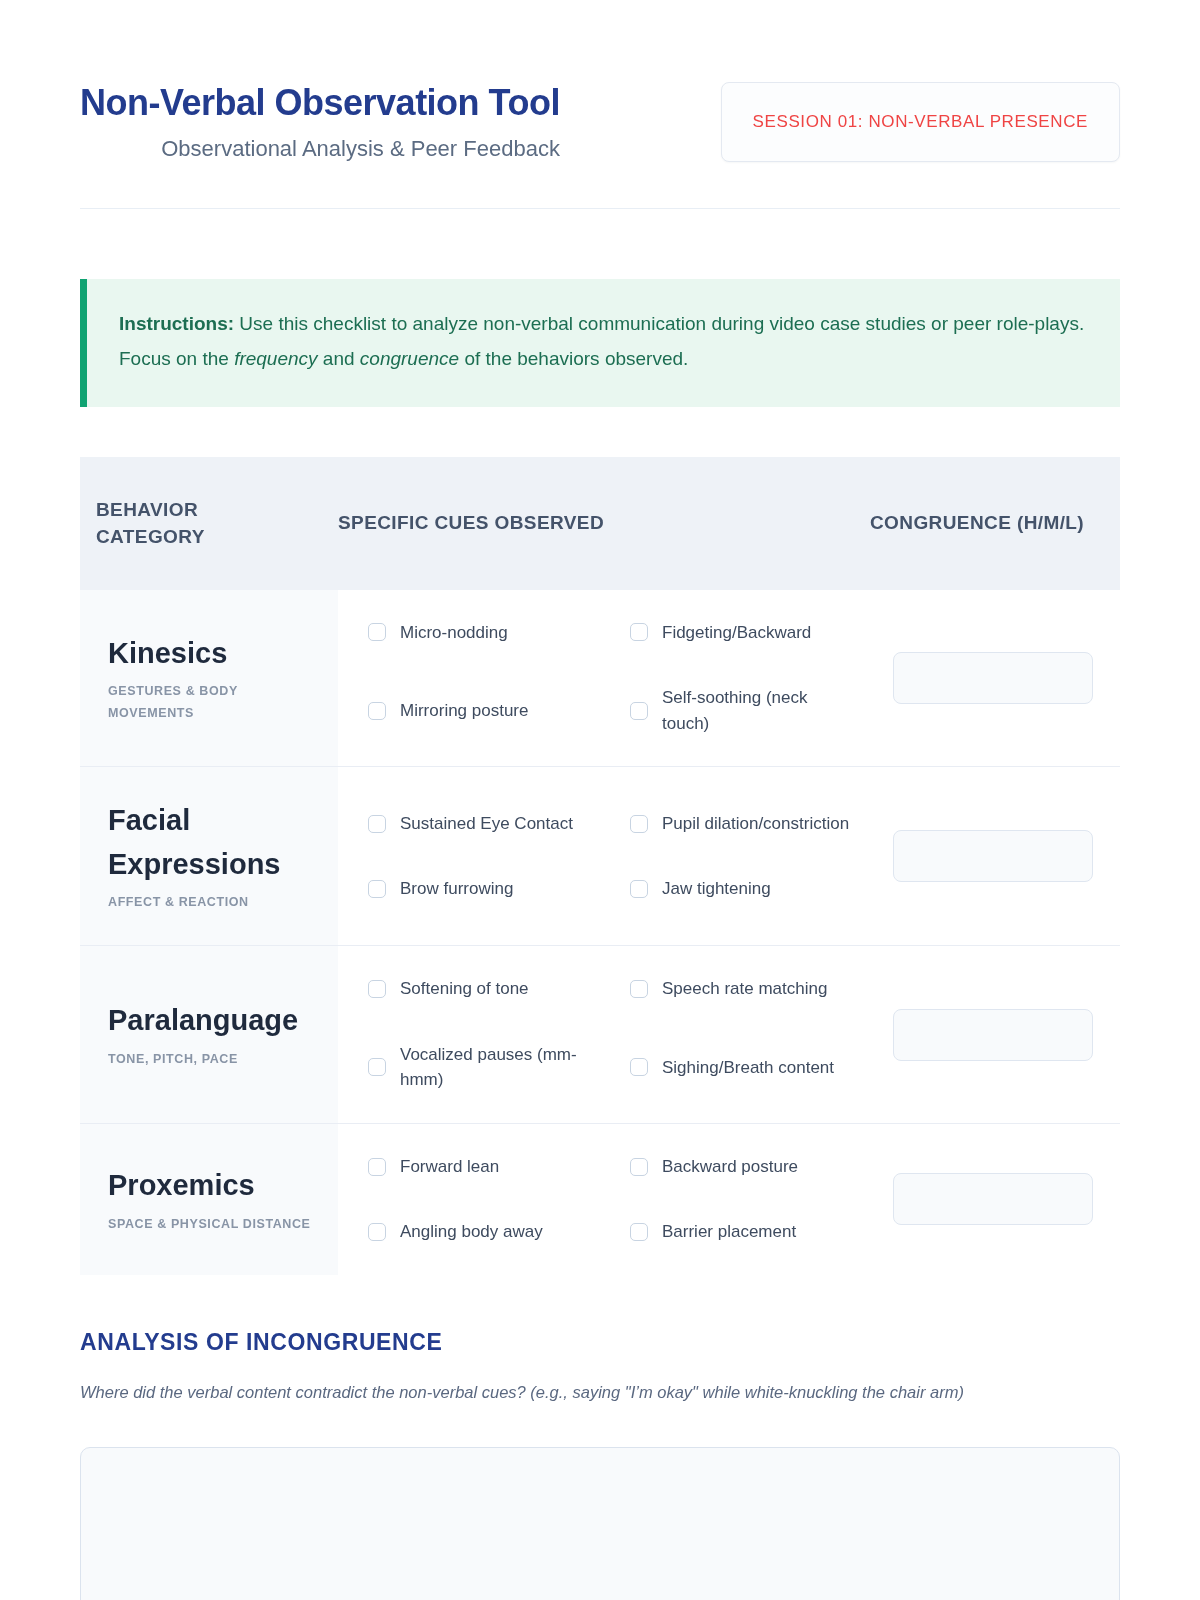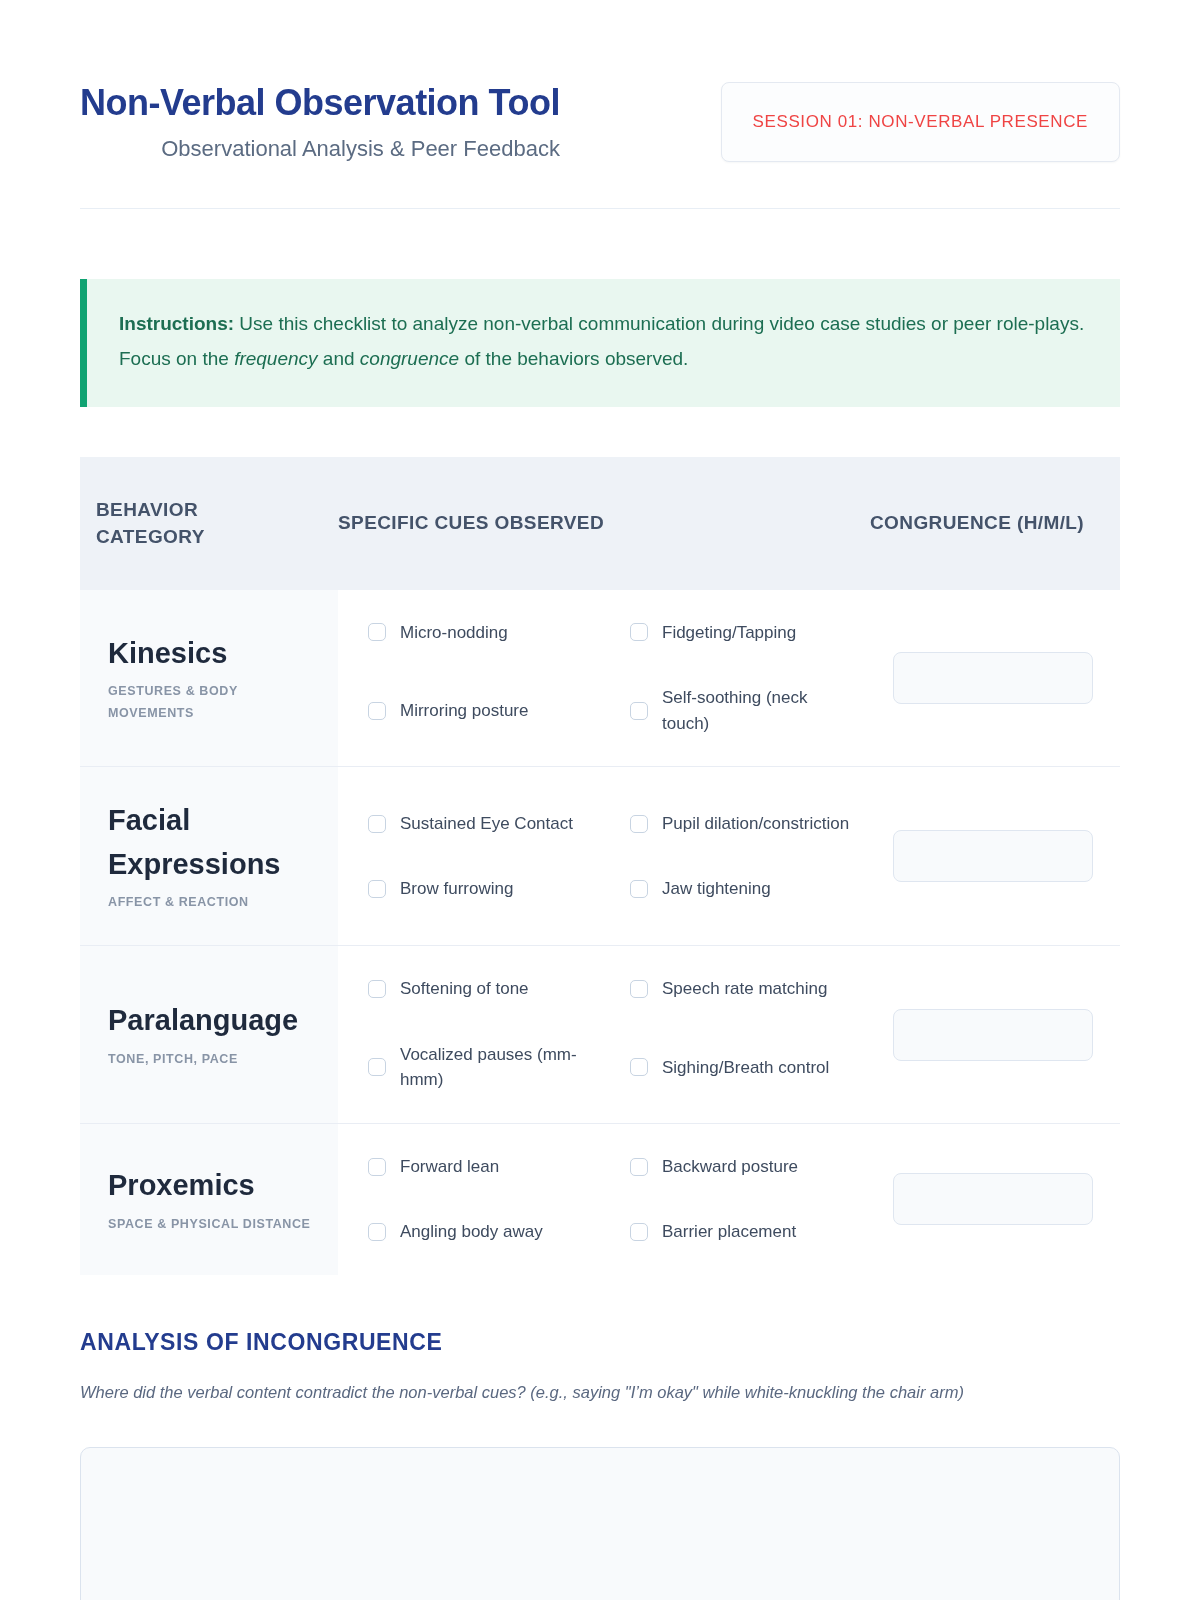--- a/index.html
+++ b/index.html
@@ -126,21 +126,21 @@
             <div class="cat-title">Kinesics</div>
             <div class="cat-sub">GESTURES &amp; BODY MOVEMENTS</div>
           </div>
           <div class="cell cues">
             <div class="cue-item">
               <span class="checkbox"></span>
               <span class="cue-label">Micro-nodding</span>
             </div>
             <div class="cue-item">
               <span class="checkbox"></span>
-              <span class="cue-label">Fidgeting/Tapping</span>
+              <span class="cue-label">Fidgeting/Backward</span>
             </div>
             <div class="cue-item">
               <span class="checkbox"></span>
               <span class="cue-label">Mirroring posture</span>
             </div>
             <div class="cue-item">
               <span class="checkbox"></span>
               <span class="cue-label">Self-soothing (neck touch)</span>
             </div>
           </div>
@@ -188,21 +188,21 @@
             <div class="cue-item">
               <span class="checkbox"></span>
               <span class="cue-label">Speech rate matching</span>
             </div>
             <div class="cue-item">
               <span class="checkbox"></span>
               <span class="cue-label">Vocalized pauses (mm-hmm)</span>
             </div>
             <div class="cue-item">
               <span class="checkbox"></span>
-              <span class="cue-label">Sighing/Breath control</span>
+              <span class="cue-label">Sighing/Breath content</span>
             </div>
           </div>
           <div class="cell cong">
             <input class="cong-input" type="text" style="">
           </div>
         </div>
         <div class="trow">
           <div class="cell cat">
             <div class="cat-title">Proxemics</div>
             <div class="cat-sub">SPACE &amp; PHYSICAL DISTANCE</div>

